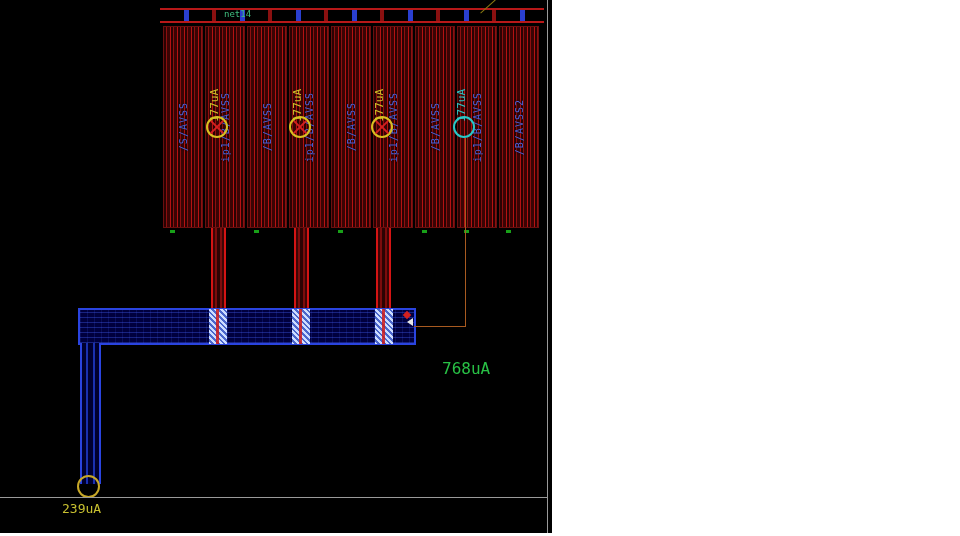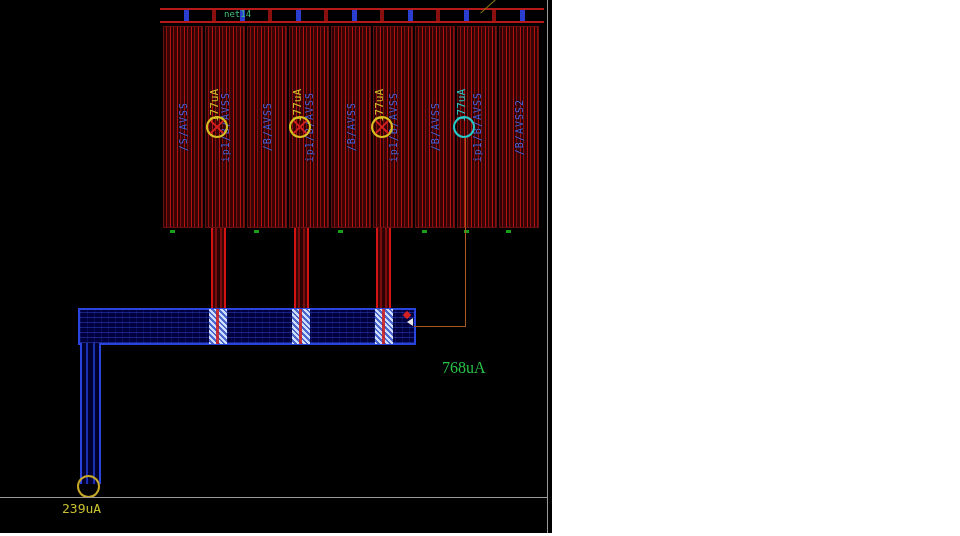--- a/index.html
+++ b/index.html
@@ -108,21 +108,21 @@
       #1a30b0 13px 15px, #000030 15px 19px, #2a44e0 19px 21px);
   }
   .branch-circle {
     position:absolute; left:77px; top:475px; width:23px; height:23px;
     border-radius:50%; border:2px solid #c8a828; background:transparent;
   }
   .branch-label {
     position:absolute; left:62px; top:501px; color:#c8c030; font-size:13px;
   }
   .bus-current {
-    position:absolute; left:442px; top:359px; color:#28c045; font-size:16px;font-family:Liberation Serif, serif;
+    position:absolute; left:442px; top:359px; color:#28c045; font-size:16px;
   }
 
   
   .wire-v { position:absolute; left:465px; top:138px; width:1px; height:189px; background:#a85a20; }
   .wire-h { position:absolute; left:414px; top:326px; width:52px; height:1px; background:#a85a20; }
 
   
   .hline { position:absolute; left:0; top:497px; width:548px; height:1px; background:#9a9a9a; }
   .vline { position:absolute; left:547px; top:0; width:1px; height:533px; background:#9a9a9a; }
 </style>

